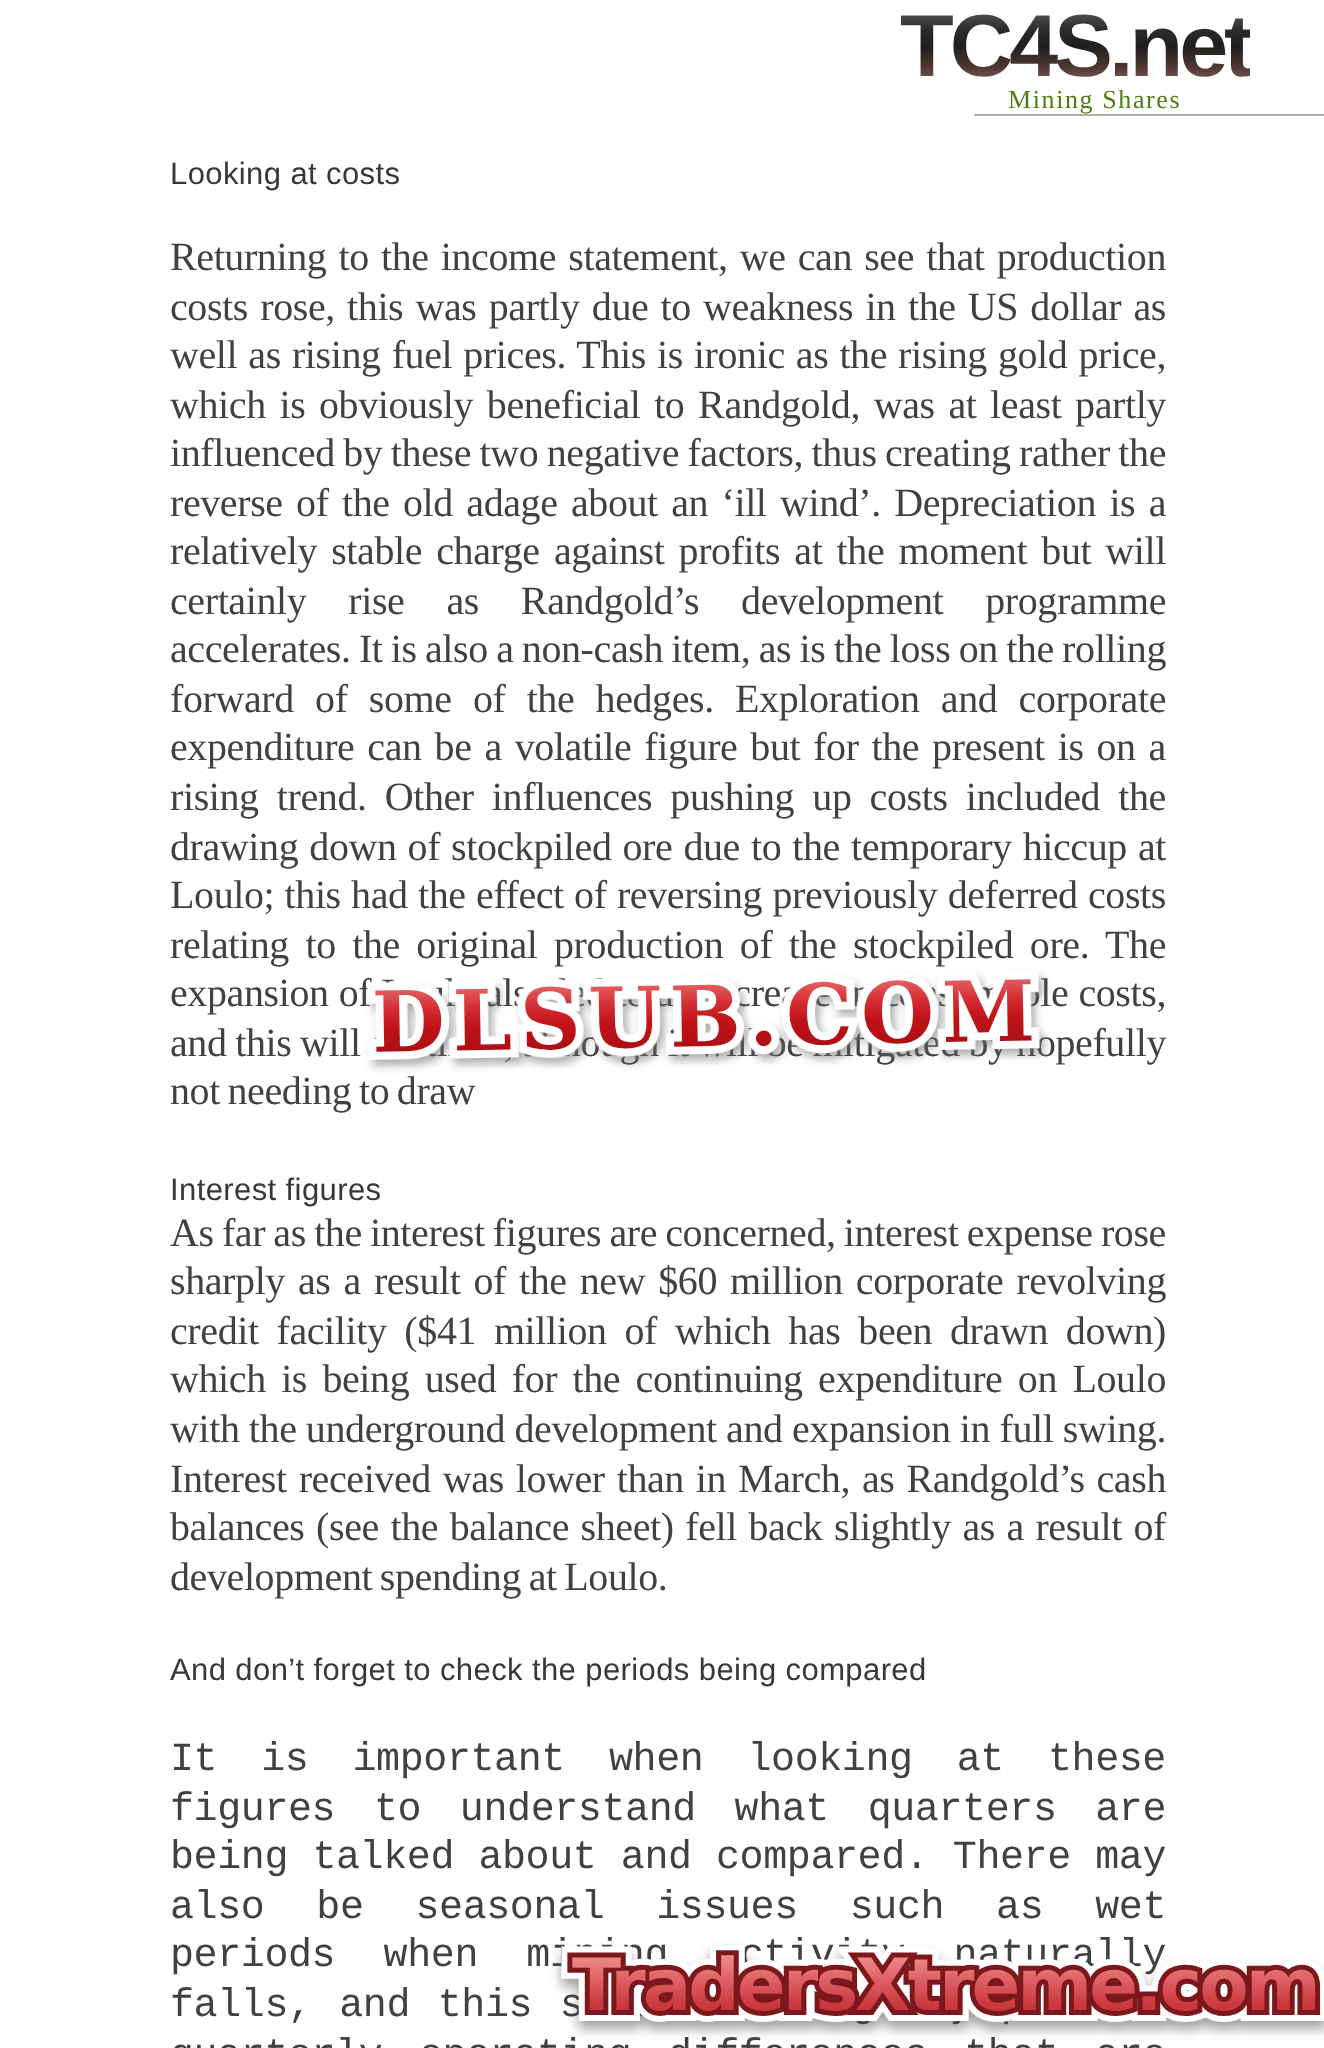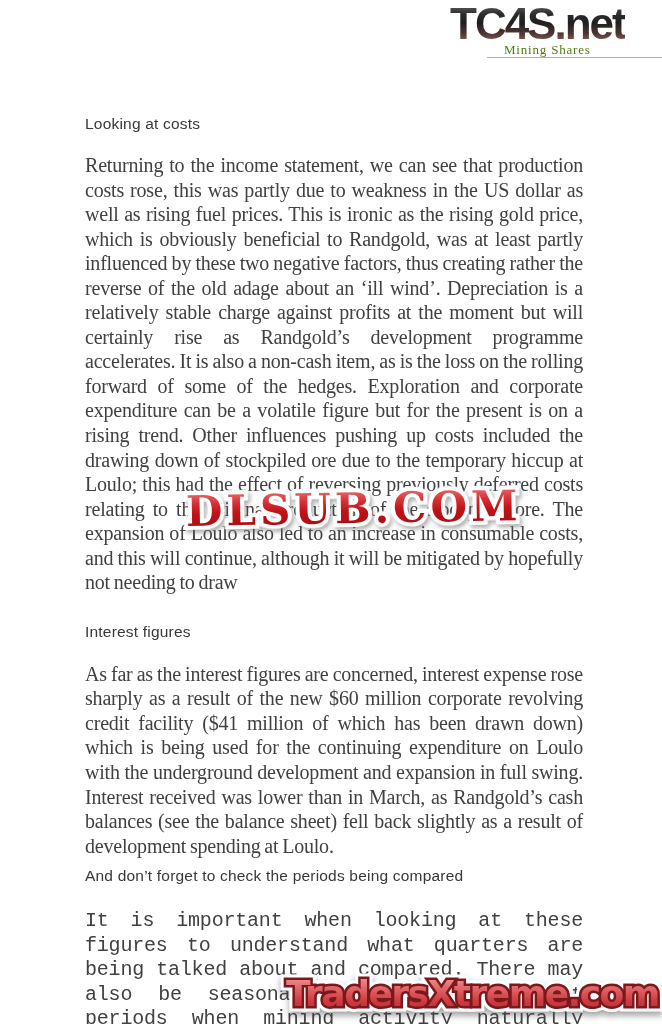--- a/index.html
+++ b/index.html
@@ -56,35 +56,35 @@
   }
   .section-heading {
     font-family: "Liberation Sans", sans-serif;
     font-weight: normal;
     font-size: 15.5px;
     letter-spacing: 0.2px;
     line-height: 19px;
     color: #383838;
     margin: 0;
   }
-  .h1 { margin-top: 114px; }
+  .h1 { margin-top: 78px; }
   .h2 { margin-top: 27px; }
-  .h3 { margin-top: 8px; }
+  .h3 { margin-top: 25px; }
   .body-paragraph {
     font-family: "Liberation Serif", serif;
     font-size: 20px;
     line-height: 24.55px;
     color: #414141;
     text-align: justify;
     letter-spacing: -0.2px;
     word-spacing: -1px;
     margin: 0;
   }
   .p1 { margin-top: 20px; }
-  .p2 { margin-top: 21px; }
+  .p2 { }
   .p3 { margin-top: 24px; font-family: Liberation Mono, monospace; }
 
   
   .wm-dlsub {
     position: absolute;
     left: 186px;
     top: 486px;
     transform: rotate(-1deg);
     white-space: nowrap;
   }

